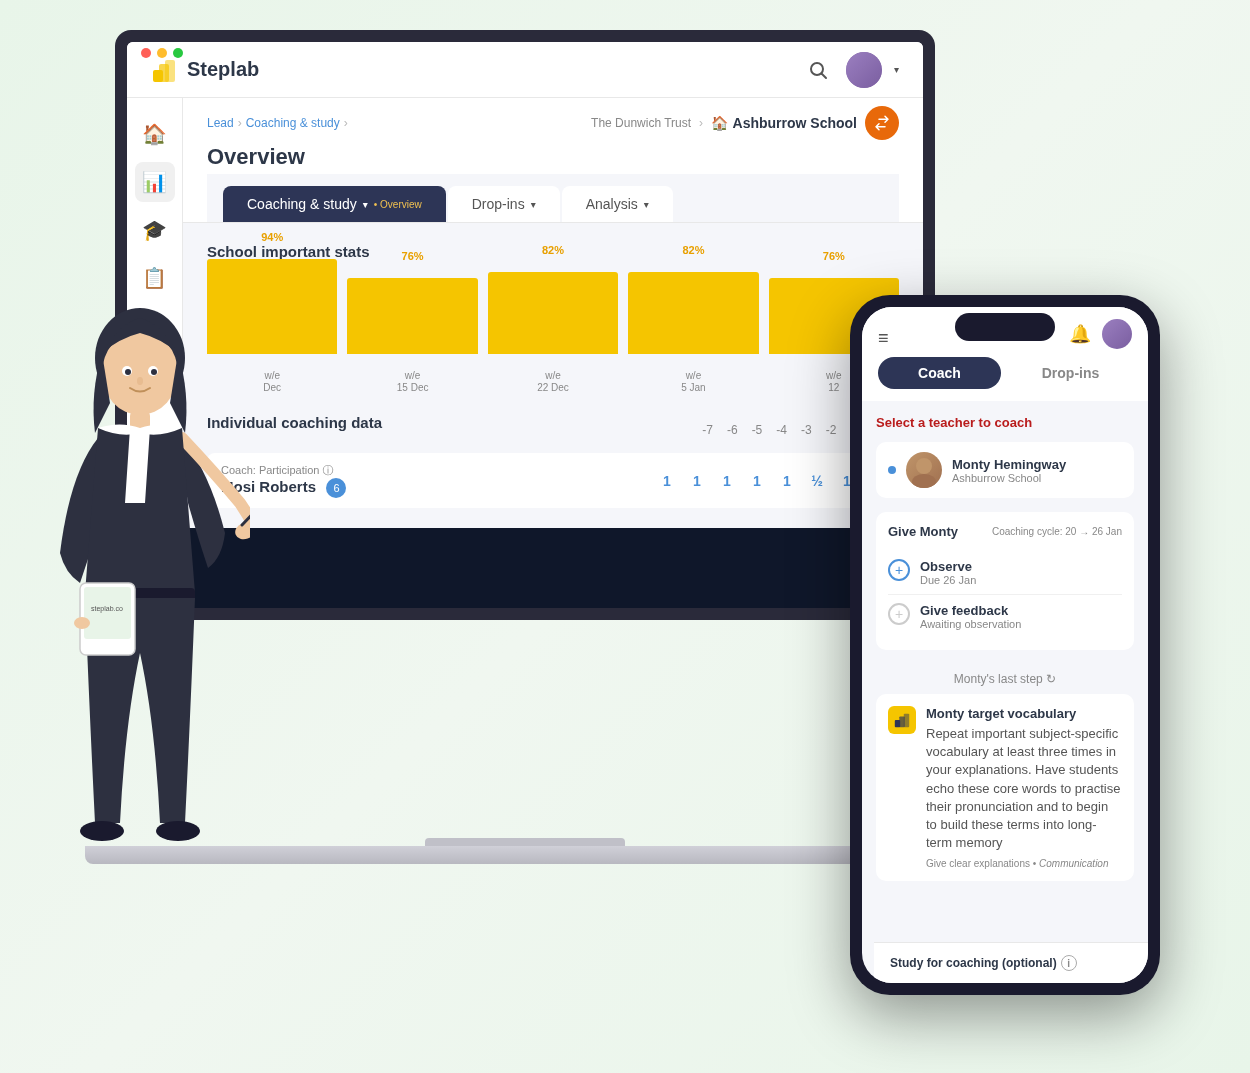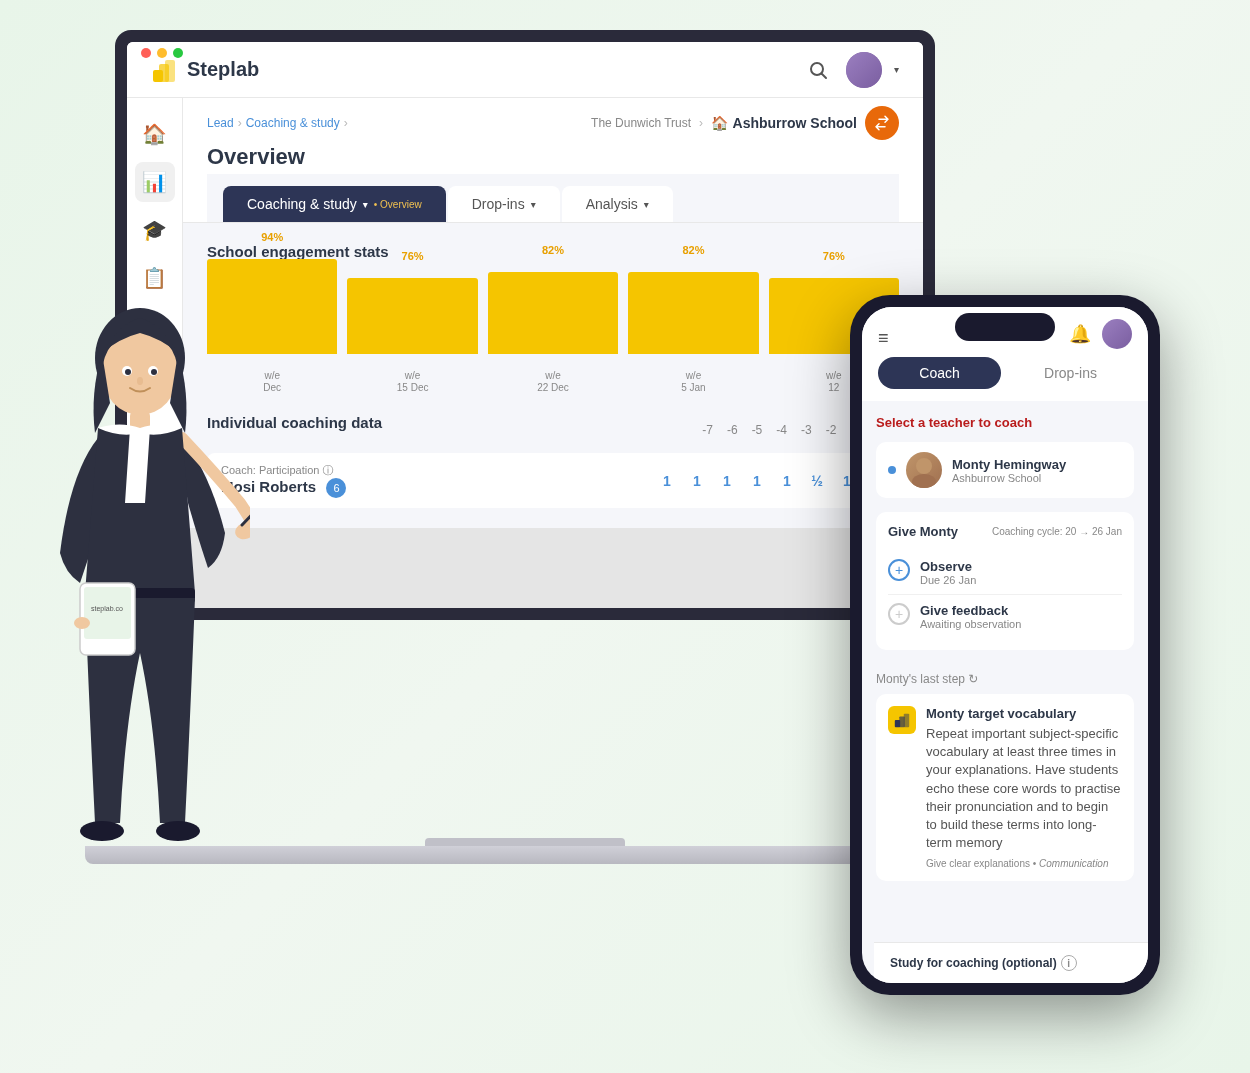--- a/index.html
+++ b/index.html
@@ -177,21 +177,21 @@
     }
     .sidebar-item-icon.active {
       background: #f0f0f0;
       color: #2d3748;
     }
 
     
     .main-content {
       flex: 1;
       overflow: hidden;
-      background: #e5e5e5;
+      background: #0f172a;
     }
 
     
     .top-bar {
       background: white;
       padding: 8px 24px 0;
       border-bottom: 1px solid #e8e8e8;
     }
 
     .breadcrumb-row {
@@ -462,21 +462,21 @@
       background: white;
       padding: 0 16px 12px;
       gap: 8px;
     }
     .phone-tab {
       flex: 1;
       padding: 8px 16px;
       border-radius: 16px;
       text-align: center;
       font-size: 14px;
-      font-weight: 400;
+      font-weight: 700;
       cursor: pointer;
       color: #888;
     }
     .phone-tab.active {
       background: #2d3556;
       color: white;
     }
 
     .select-teacher-label {
       font-size: 13px;
@@ -580,20 +580,21 @@
     .last-step-section {
       padding: 10px 0 0;
     }
     .last-step-label {
       font-size: 12px;
       color: #888;
       margin-bottom: 8px;
       display: flex;
       align-items: center;
       gap: 4px;
+      justify-content: center;
     }
     .last-step-card {
       background: white;
       border-radius: 10px;
       padding: 12px;
       display: flex;
       gap: 10px;
     }
     .step-logo {
       width: 28px;
@@ -755,21 +756,21 @@
                 <span class="dropdown-arrow">▾</span>
               </div>
               <div class="nav-tab">
                 <span>Analysis</span>
                 <span class="dropdown-arrow">▾</span>
               </div>
             </div>
           </div>
 
           <div class="content-area">
-            <div class="section-title">School engagement stats</div>
+            <div class="section-title">School important stats</div>
 
             <div class="bar-chart">
               <div class="bar-item">
                 <span class="bar-pct">94%</span>
                 <div class="bar-rect" style="height:95px;"></div>
                 <span class="bar-label">w/e<br>Dec</span>
               </div>
               <div class="bar-item">
                 <span class="bar-pct">76%</span>
                 <div class="bar-rect" style="height:76px;"></div>

